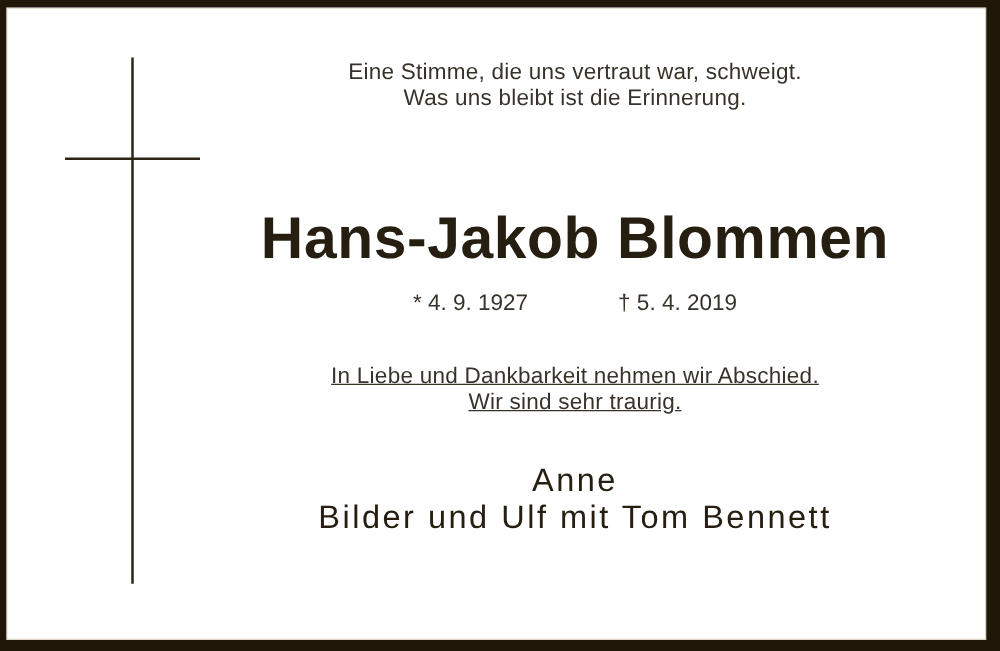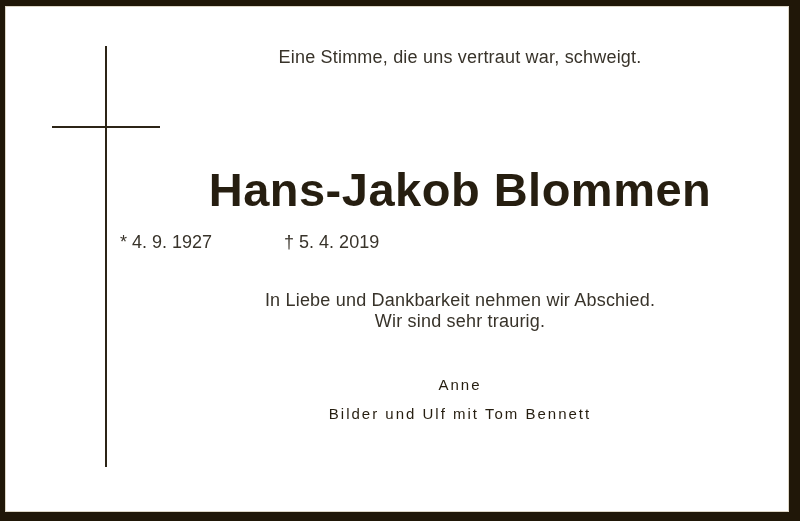--- a/index.html
+++ b/index.html
@@ -46,42 +46,43 @@
   .name{
     top:159px;
     font-size:47px;line-height:50px;
     font-weight:700;
     letter-spacing:0.5px;
     color:var(--name_text,#261e10);
     margin:0;
   }
   .dates{
     top:225px;font-size:18px;line-height:22px;
-    display:flex;justify-content:flex-start;gap:72px;
+    display:flex;justify-content:center;gap:72px;
   }
-  .farewell{top:284px;font-size:18px;line-height:21px;letter-spacing:0.2px;}
+  .farewell{top:284px;font-size:18px;line-height:21px;letter-spacing:0.2px;text-decoration:underline;}
   .mourners{
     top:364px;
-    font-size:15px;line-height:29px;
+    font-size:26px;line-height:29px;
     letter-spacing:2px;
     color:var(--name_text,#261e10);
   }
 </style>
 </head>
 <body>
 
 <div class="page">
 
   <div class="cross">
     <div class="v"></div>
     <div class="h"></div>
   </div>
 
   <div class="block epigraph">
     <div>Eine Stimme, die uns vertraut war, schweigt.</div>
+    <div>Was uns bleibt ist die Erinnerung.</div>
   </div>
 
   <h1 class="block name">Hans-Jakob Blommen</h1>
 
   <div class="block dates">
     <span>* 4. 9. 1927</span>
     <span>† 5. 4. 2019</span>
   </div>
 
   <div class="block farewell">

